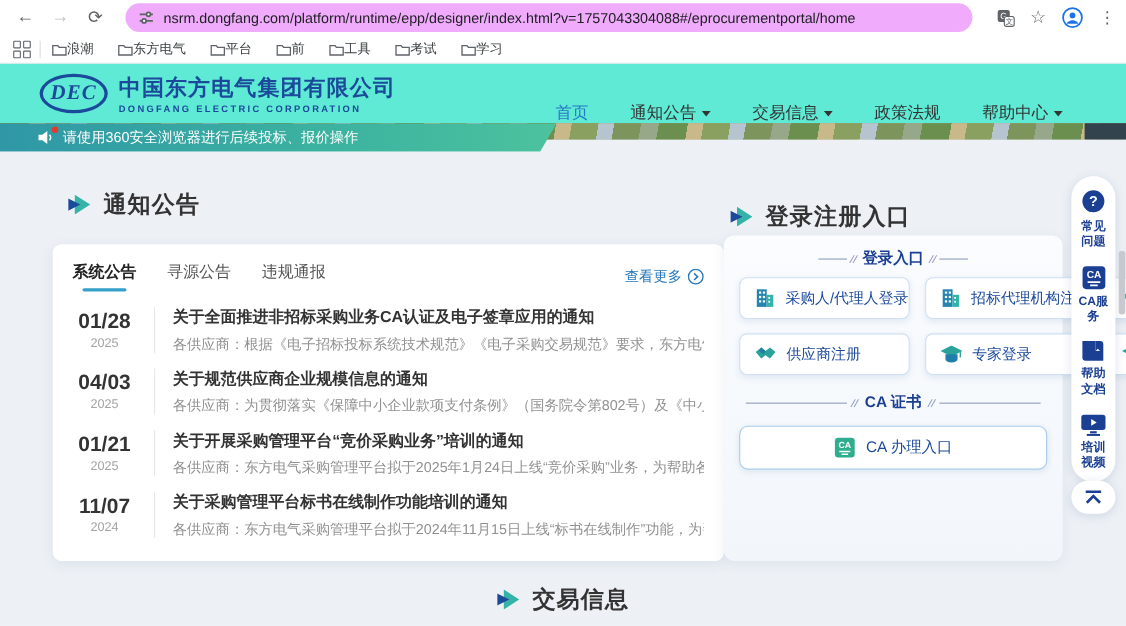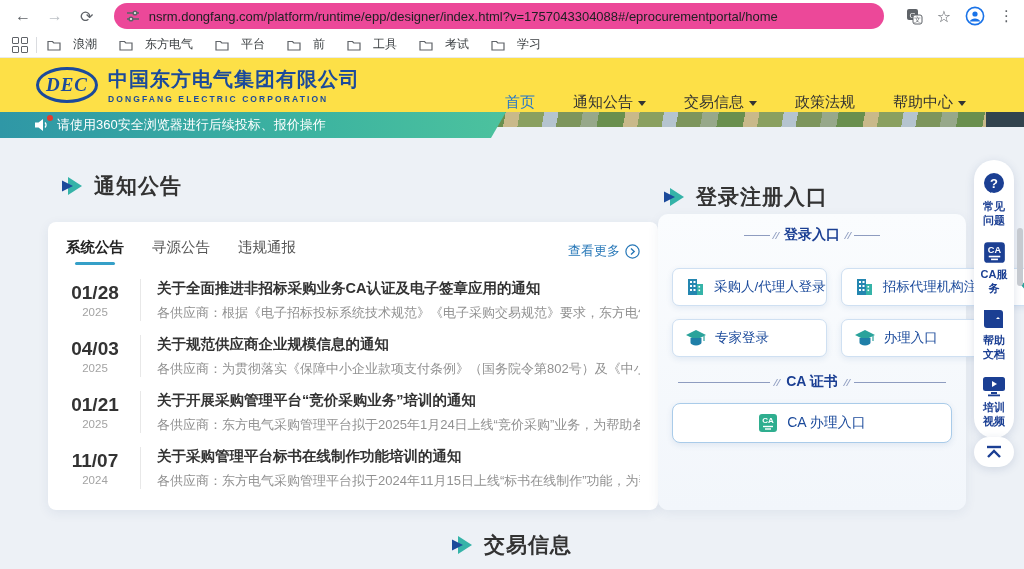--- a/index.html
+++ b/index.html
@@ -4,32 +4,32 @@
 <style>
   * { margin:0; padding:0; box-sizing:border-box; }
   html,body { width:1024px; height:569px; overflow:hidden; }
   body { font-family:"Liberation Sans","DejaVu Sans",sans-serif; background:#fff; }
   #app { position:relative; width:1024px; height:569px; overflow:hidden; }
 
   
   .browser-toolbar { position:absolute; top:0; left:0; width:1024px; height:32px; background:#fff; display:flex; align-items:center; padding:0 10px; }
   .nav-btn { width:26px; height:26px; display:flex; align-items:center; justify-content:center; font-size:16px; color:#5f6368; border-radius:50%; margin-right:6px; cursor:pointer; }
   .nav-btn.disabled { color:#bdc1c6; }
-  .url-pill { height:26px; flex:0 0 770px; background:#ec4899; border-radius:14px; display:flex; align-items:center; padding:0 12px; margin:0 8px; }
+  .url-pill { height:26px; flex:0 0 770px; background:#f0abfc; border-radius:14px; display:flex; align-items:center; padding:0 12px; margin:0 8px; }
   .url-text { font-size:13px; color:#202124; white-space:nowrap; overflow:hidden; }
   .chrome-right { display:flex; align-items:center; margin-left:14px; gap:14px; }
   .bookmarks-bar { position:absolute; top:32px; left:0; width:1024px; height:26px; background:#fff; display:flex; align-items:center; padding:0 8px; border-bottom:1px solid #e8eaed; }
   .apps-grid { display:grid; grid-template-columns:7px 7px; grid-gap:2px; margin:0 8px 0 4px; cursor:pointer; }
   .apps-grid span { width:7px; height:7px; border:1.5px solid #5f6368; border-radius:1px; }
   .bm-divider { width:1px; height:16px; background:#dadce0; margin-right:10px; }
-  .bookmark { display:flex; align-items:center; gap:12px; margin-right:22px; cursor:pointer; }
+  .bookmark { display:flex; align-items:center; gap:0; margin-right:22px; cursor:pointer; }
   .bookmark .bm-label { font-size:12px; color:#3c4043; }
 
   
-  .site-header { position:absolute; top:58px; left:0; width:1024px; height:54px; background:#fde047;padding-left:17px; }
+  .site-header { position:absolute; top:58px; left:0; width:1024px; height:54px; background:#5eead4;padding-left:17px; }
   .logo-wrap { position:absolute; left:36px; top:8px; display:flex; align-items:center; gap:10px; cursor:pointer; }
   .dec-oval { width:62px; height:36px; border:3px solid #1b4a9b; border-radius:50%; display:flex; align-items:center; justify-content:center; font-family:"Liberation Serif","DejaVu Serif",serif; font-style:italic; font-weight:bold; font-size:19px; color:#1b4a9b; letter-spacing:1px; }
   .company { display:flex; flex-direction:column; }
   .company-cn { font-size:20px; font-weight:bold; color:#1b4a9b; letter-spacing:1px; }
   .company-en { font-size:8.5px; font-weight:bold; color:#1b4a9b; letter-spacing:2.1px; margin-top:1px; }
   .main-nav { position:absolute; right:58px; top:0; height:54px; display:flex; align-items:flex-end; gap:38px; }
   .nav-item { position:relative; font-size:15px; color:#333; cursor:pointer; display:flex; align-items:center; gap:5px; }
   .nav-item.active { color:#2878c8; }
   .nav-item.active::after { content:""; position:absolute; left:50%; transform:translateX(-50%); bottom:-9px; width:28px; height:3px; background:#4a9ad8; border-radius:2px; }
   .caret { width:0; height:0; border-left:4px solid transparent; border-right:4px solid transparent; border-top:5px solid #333; margin-top:2px; }
@@ -70,21 +70,21 @@
   .notice-desc { font-size:13px; color:#919191; margin-top:6px; white-space:nowrap; overflow:hidden; }
 
   
   .login-panel { position:absolute; left:658px; top:214px; width:308px; height:296px; background:linear-gradient(180deg,#fafcfe,#f2f6fb); border-radius:10px; box-shadow:0 3px 12px rgba(40,70,120,.07); padding:12px 14px 0 14px; }
   .group-headers { display:flex; }
   .group-header { flex:1; display:flex; align-items:center; justify-content:center; gap:4px; }
   .gh-label { font-size:14px; font-weight:bold; color:#1b3f93; margin:0 2px; }
   .gh-line { width:26px; height:1px; background:#8e9cc0; }
   .gh-slash { display:flex; gap:2px; }
   .gh-slash i { display:block; width:1px; height:7px; background:#8e9cc0; transform:skewX(-30deg); }
-  .btn-grid { display:grid; grid-template-columns:1fr 1fr 1fr 1fr; grid-column-gap:14px; grid-row-gap:13px; margin-top:24px; }
+  .btn-grid { display:grid; grid-template-columns:1fr 1fr 1fr; grid-column-gap:14px; grid-row-gap:13px; margin-top:8px; }
   .portal-btn { height:38px; background:#fff; border:1px solid #cfe0f2; border-radius:7px; box-shadow:0 2px 6px rgba(30,80,150,.10); display:flex; align-items:center; justify-content:flex-start; padding-left:13px; gap:9px; cursor:pointer; }
   .portal-btn .pb-label { font-size:13.5px; color:#1b4a9b; white-space:nowrap; }
   .ca-header { margin-top:16px; display:flex; align-items:center; justify-content:center; gap:5px; }
   .ca-line { width:92px; height:1px; background:#8e9cc0; }
   .ca-btn { margin-top:12px; height:40px; background:#fff; border:1px solid #a9cbe9; border-radius:8px; box-shadow:0 2px 6px rgba(30,80,150,.10); display:flex; align-items:center; justify-content:center; gap:9px; cursor:pointer; }
   .ca-btn .pb-label { font-size:14px; color:#1b4a9b; }
 
   
   .float-sidebar { position:absolute; left:974px; top:160px; width:40px; background:#fff; border-radius:20px; box-shadow:0 2px 10px rgba(40,70,120,.15); padding:12px 0 10px 0; display:flex; flex-direction:column; align-items:center; gap:13px; }
   .fs-item { display:flex; flex-direction:column; align-items:center; gap:3px; cursor:pointer; }

